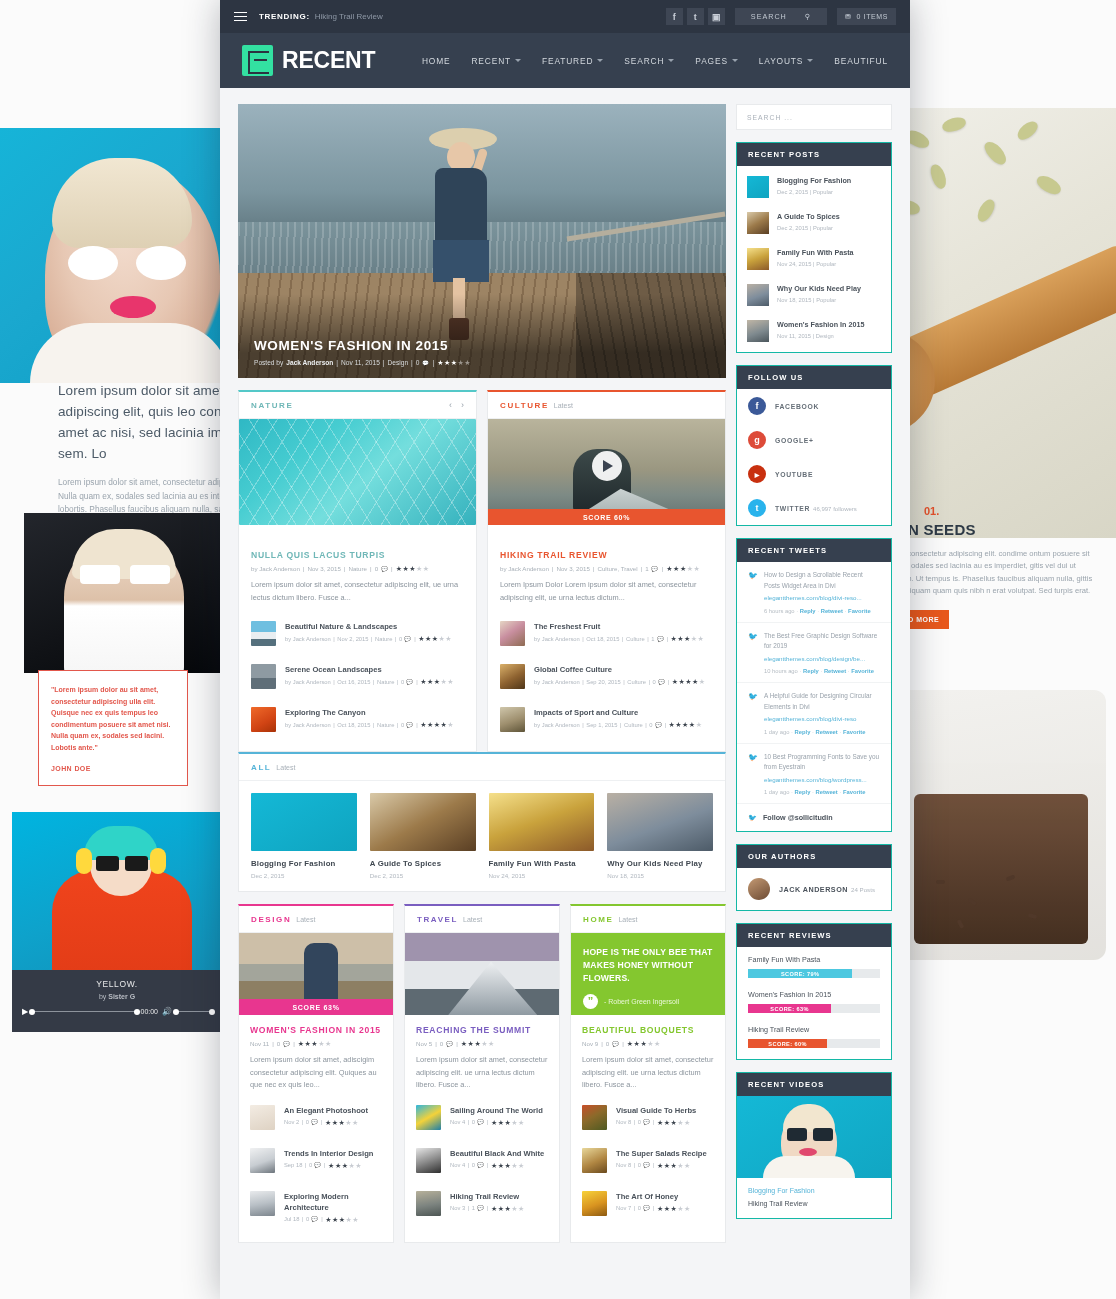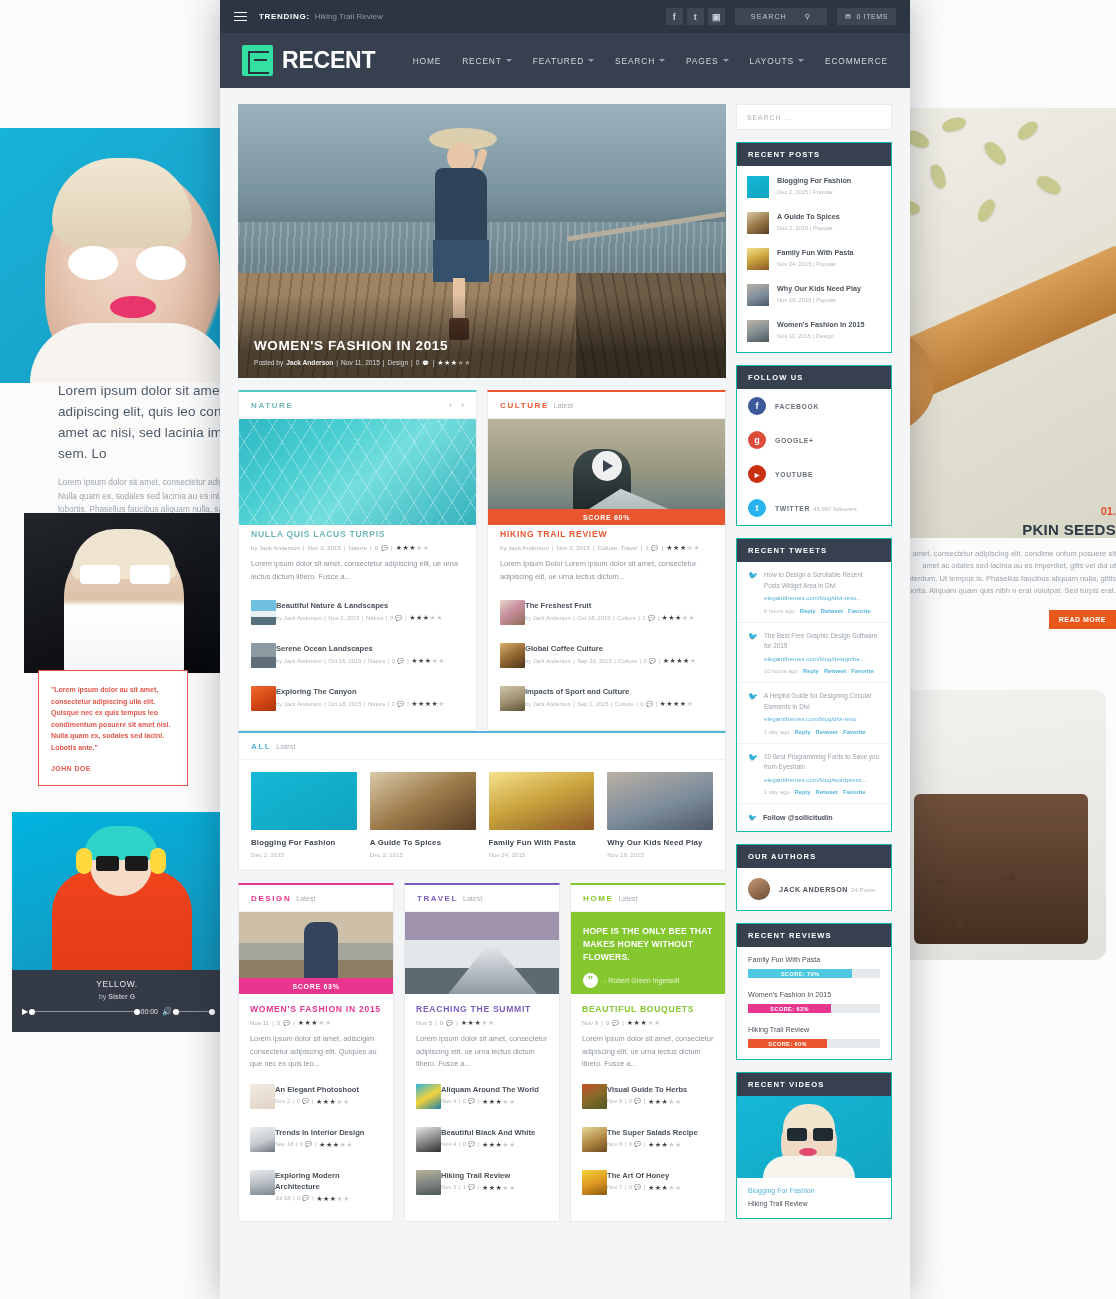--- a/index.html
+++ b/index.html
@@ -115,21 +115,21 @@
   .spoon {
     position:absolute; right:-28px; top:190px; width:280px; height:62px;
     background: linear-gradient(180deg,#d9a05a,#b87a37);
     transform: rotate(-24deg); border-radius: 8px;
   }
   .spoon::before{
     content:""; position:absolute; left:-48px; top:-22px; width:108px; height:104px;
     background: radial-gradient(ellipse at 40% 40%, #e0ab66, #b9793a);
     border-radius:50%;
   }
-  .bg-right-text { position:absolute; right:0; top:505px; width:220px;text-align:right;}
+  .bg-right-text { position:absolute; right:14px; top:505px; width:220px;}
   .bg-right-text .num { font-size:11px; color:#e2502a; font-weight:bold; margin-left:42px;}
   .bg-right-text h3 { font-size:15px; color:#2e3a46; margin-top:4px; letter-spacing:.3px;}
   .bg-right-text p { font-size:7.6px; color:#9aa4ad; line-height:12.4px; margin-top:10px;}
   .bg-right-btn {
     display:inline-block; margin-top:12px; background:#e8581c; color:#fff;
     font-size:7px; font-weight:bold; padding:6px 10px; letter-spacing:.5px;
   }
   .bg-jar {
     position:absolute; right:10px; top:690px; width:210px; height:270px;
     background: linear-gradient(170deg,#f2f1ee,#e3e1dc);
@@ -274,29 +274,29 @@
     width:30px;height:30px;border-radius:50%;background:rgba(255,255,255,.92);
     display:flex;align-items:center;justify-content:center;cursor:pointer;z-index:3;
   }
   .playbtn::after{content:"";border-left:10px solid #3a4350;border-top:6px solid transparent;border-bottom:6px solid transparent;margin-left:3px;}
   .scorebar{
     position:absolute;left:0;bottom:0;width:100%;height:16px;color:#fff;
     font-size:7px;font-weight:bold;letter-spacing:.7px;display:flex;align-items:center;justify-content:center;z-index:4;
   }
   .sc-orange{background:#e8552f;} .sc-pink{background:#e8368f;}
 
-  .mod-body{padding:4px 12px 4px 12px;}
+  .mod-body{padding:25px 12px 4px 12px;}
   .feat-title{font-size:8.6px;font-weight:bold;letter-spacing:.7px;}
   .ft-teal{color:#6fb7b7;} .ft-orange{color:#e8552f;}
   .ft-pink{color:#e8368f;} .ft-purple{color:#7a5ec0;} .ft-green{color:#84c72f;}
   .meta{font-size:6.2px;color:#a8b0b8;margin-top:5px;display:flex;align-items:center;gap:3px;flex-wrap:wrap;}
   .excerpt{font-size:7.4px;color:#8b949d;line-height:12.6px;margin-top:7px;}
 
   .plist{padding:4px 12px 10px 12px;}
-  .prow{display:flex;padding:9px 0;align-items:flex-start;}
+  .prow{display:flex;gap:9px;padding:9px 0;align-items:flex-start;}
   .pthumb{width:25px;height:25px;flex:none;border-radius:1px;overflow:hidden;}
   .pname{font-size:7.6px;color:#4a525b;font-weight:bold;line-height:11px;}
   .pmeta{font-size:5.8px;color:#b0b7bf;margin-top:3px;display:flex;align-items:center;gap:2.5px;}
 
   
   .t-mountain{background:linear-gradient(180deg,#6fbfe0 0 45%,#e9eef1 45% 70%,#55707d 70% 100%);}
   .t-canyon{background:linear-gradient(150deg,#f06a2a,#d14414 60%,#a83207);}
   .t-ocean{background:linear-gradient(180deg,#8e9aa2 0 55%,#5f6e78 55% 100%);}
   .t-fruit{background:linear-gradient(145deg,#e5d5c4,#c98fa0 45%,#8e6b52);}
   .t-coffee{background:linear-gradient(150deg,#d9b06a,#8e6230 55%,#4e3518);}
@@ -517,21 +517,21 @@
         </a>
       <a>
           <span>PAGES</span>
           <i class="caret"></i>
         </a>
       <a>
           <span>LAYOUTS</span>
           <i class="caret"></i>
         </a>
       <a>
-          <span>ECOMMERCE</span>
+          <span>BEAUTIFUL</span>
         </a>
     </div>
   </div>
 
   <div class="page">
 
     <div class="col-main">
 
       <div class="hero">
         <div class="hero-sky"></div>
@@ -936,21 +936,21 @@
                   <i class="off">★</i>
                   <i class="off">★</i>
                 </span>
               </div>
             <div class="excerpt">Lorem ipsum dolor sit amet, consectetur adipiscing elit. ue urna lectus dictum libero. Fusce a...</div>
           </div>
           <div class="b-list">
             <div class="prow">
               <div class="pthumb t-sail"></div>
               <div>
-                  <div class="pname">Aliquam Around The World</div>
+                  <div class="pname">Sailing Around The World</div>
               <div class="pmeta">
                     <span>Nov 4</span>
                     <span>|</span>
                     <span>0</span>
                     <span class="cmt">💬</span>
                     <span>|</span>
                     <span class="stars">
                       <i>★</i>
                       <i>★</i>
                       <i>★</i>

